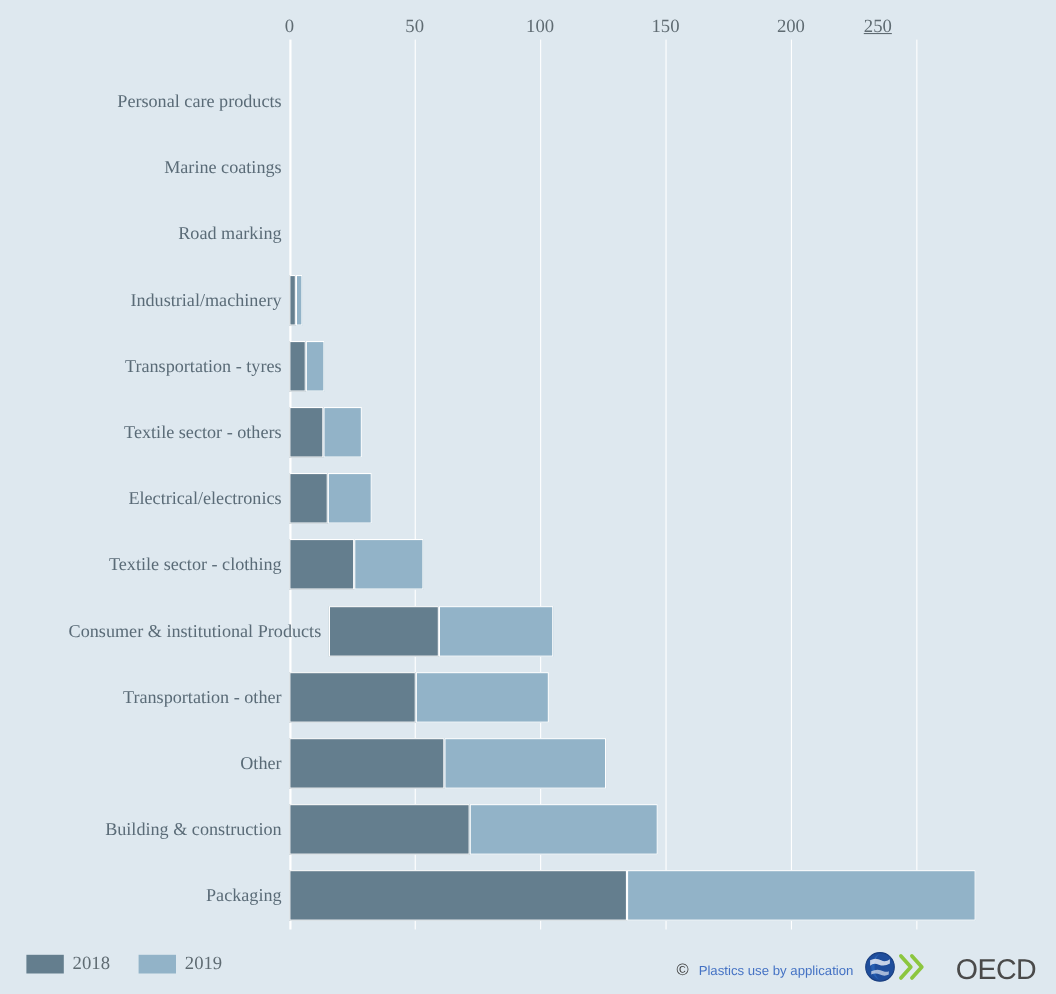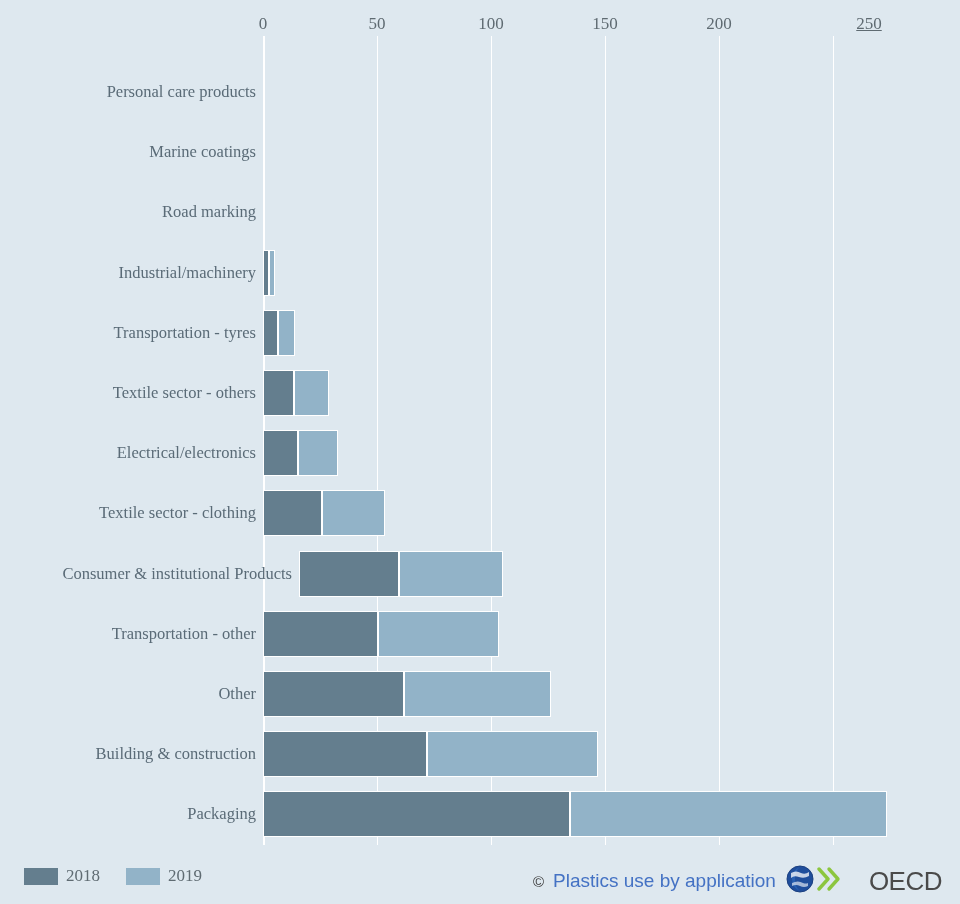--- a/index.html
+++ b/index.html
@@ -119,21 +119,21 @@
     align-items: center;
     gap: 9px;
     font-family: "Liberation Sans", "DejaVu Sans", sans-serif;
   }
   #copyright-symbol {
     font-size: 15px;
     color: #3a3a3a;
     font-family: "Liberation Sans", "DejaVu Sans", sans-serif;
   }
   #credit-title {
-    font-size: 19px;
+    font-size: 12px;
     color: #4472c4;
     font-family: "Liberation Sans", "DejaVu Sans", sans-serif;
   }
   #oecd-logo {
     display: flex;
     align-items: center;
     gap: 2px;
   }
   #oecd-wordmark {
     font-size: 26px;
@@ -154,21 +154,21 @@
       <div class="gridline" style="left: 605px;"></div>
       <div class="gridline" style="left: 719px;"></div>
       <div class="gridline" style="left: 833px;"></div>
     </div>
   <div id="tick-labels">
       <div class="tick-label" style="left: 263px;">0</div>
       <div class="tick-label" style="left: 377px;">50</div>
       <div class="tick-label" style="left: 491px;">100</div>
       <div class="tick-label" style="left: 605px;">150</div>
       <div class="tick-label" style="left: 719px;">200</div>
-      <div class="tick-label" style="left: 869px; text-decoration: underline;">250</div>
+      <div class="tick-label" style="left: 798px; text-decoration: underline;">250</div>
     </div>
   <div id="rows">
       <div class="row" style="top: 62px;">
         <div class="cat-label">Personal care products</div>
       </div>
       <div class="row" style="top: 122.2px;">
         <div class="cat-label">Marine coatings</div>
       </div>
       <div class="row" style="top: 182.4px;">
         <div class="cat-label">Road marking</div>

